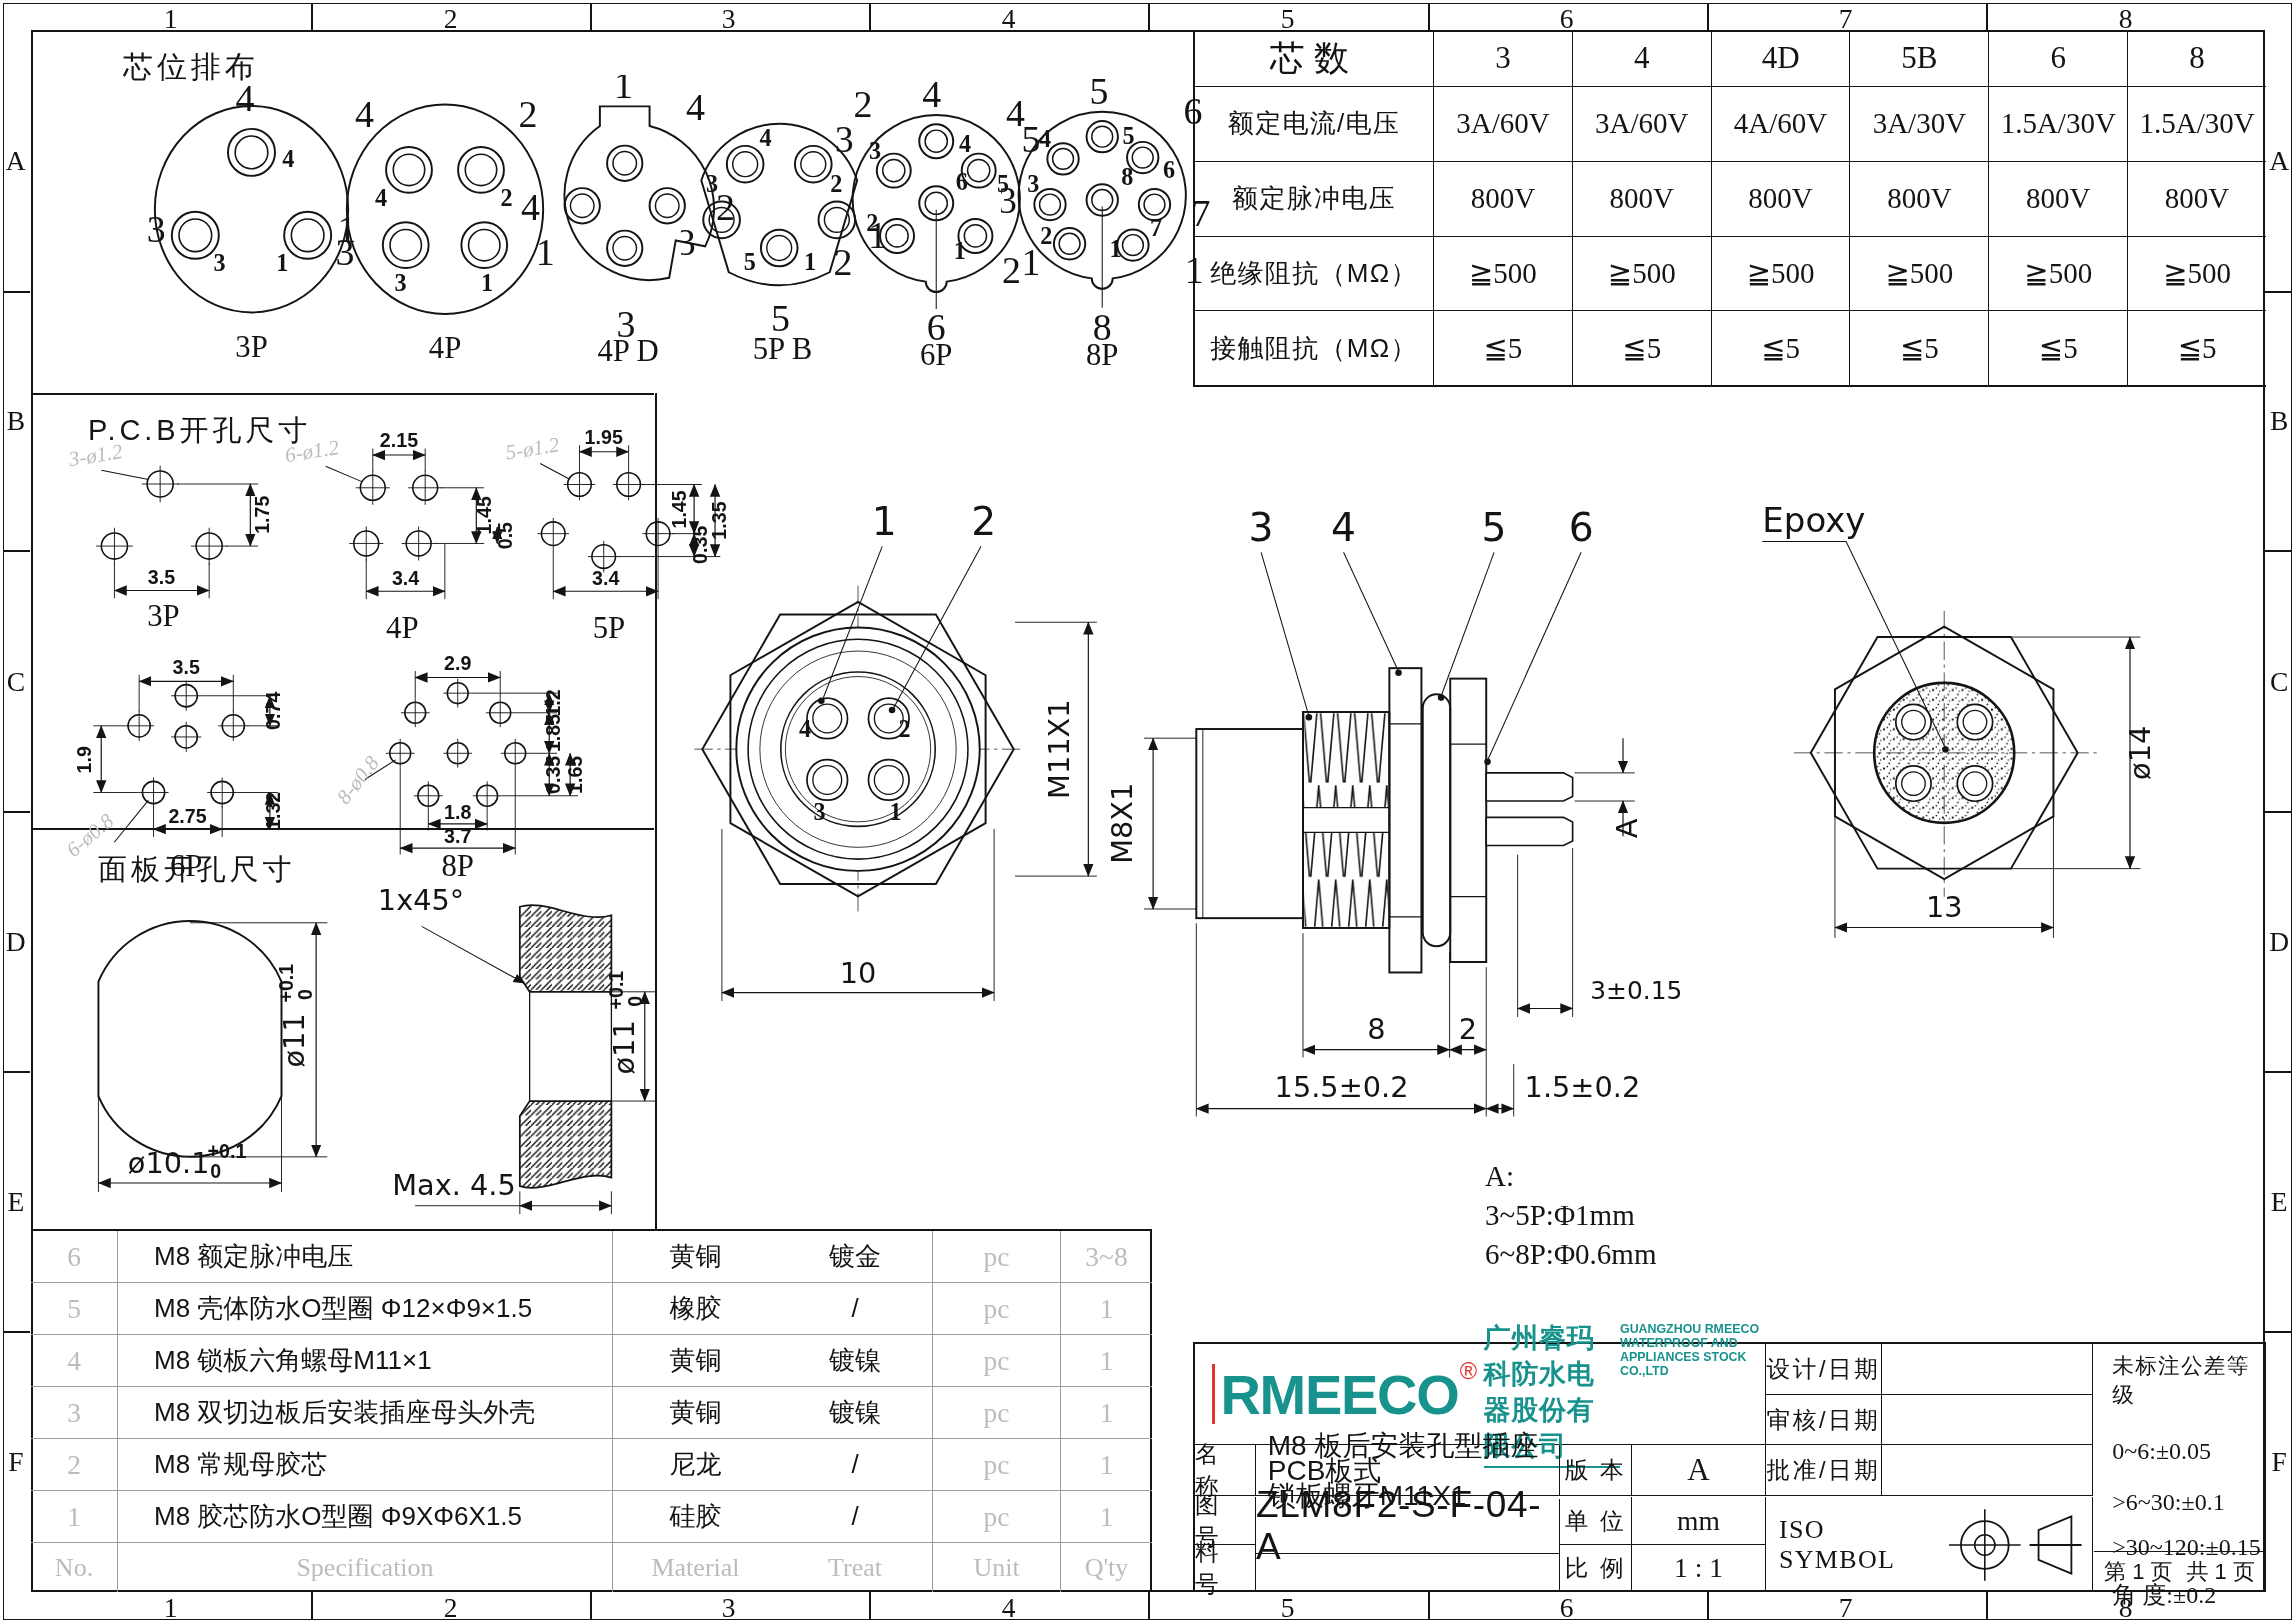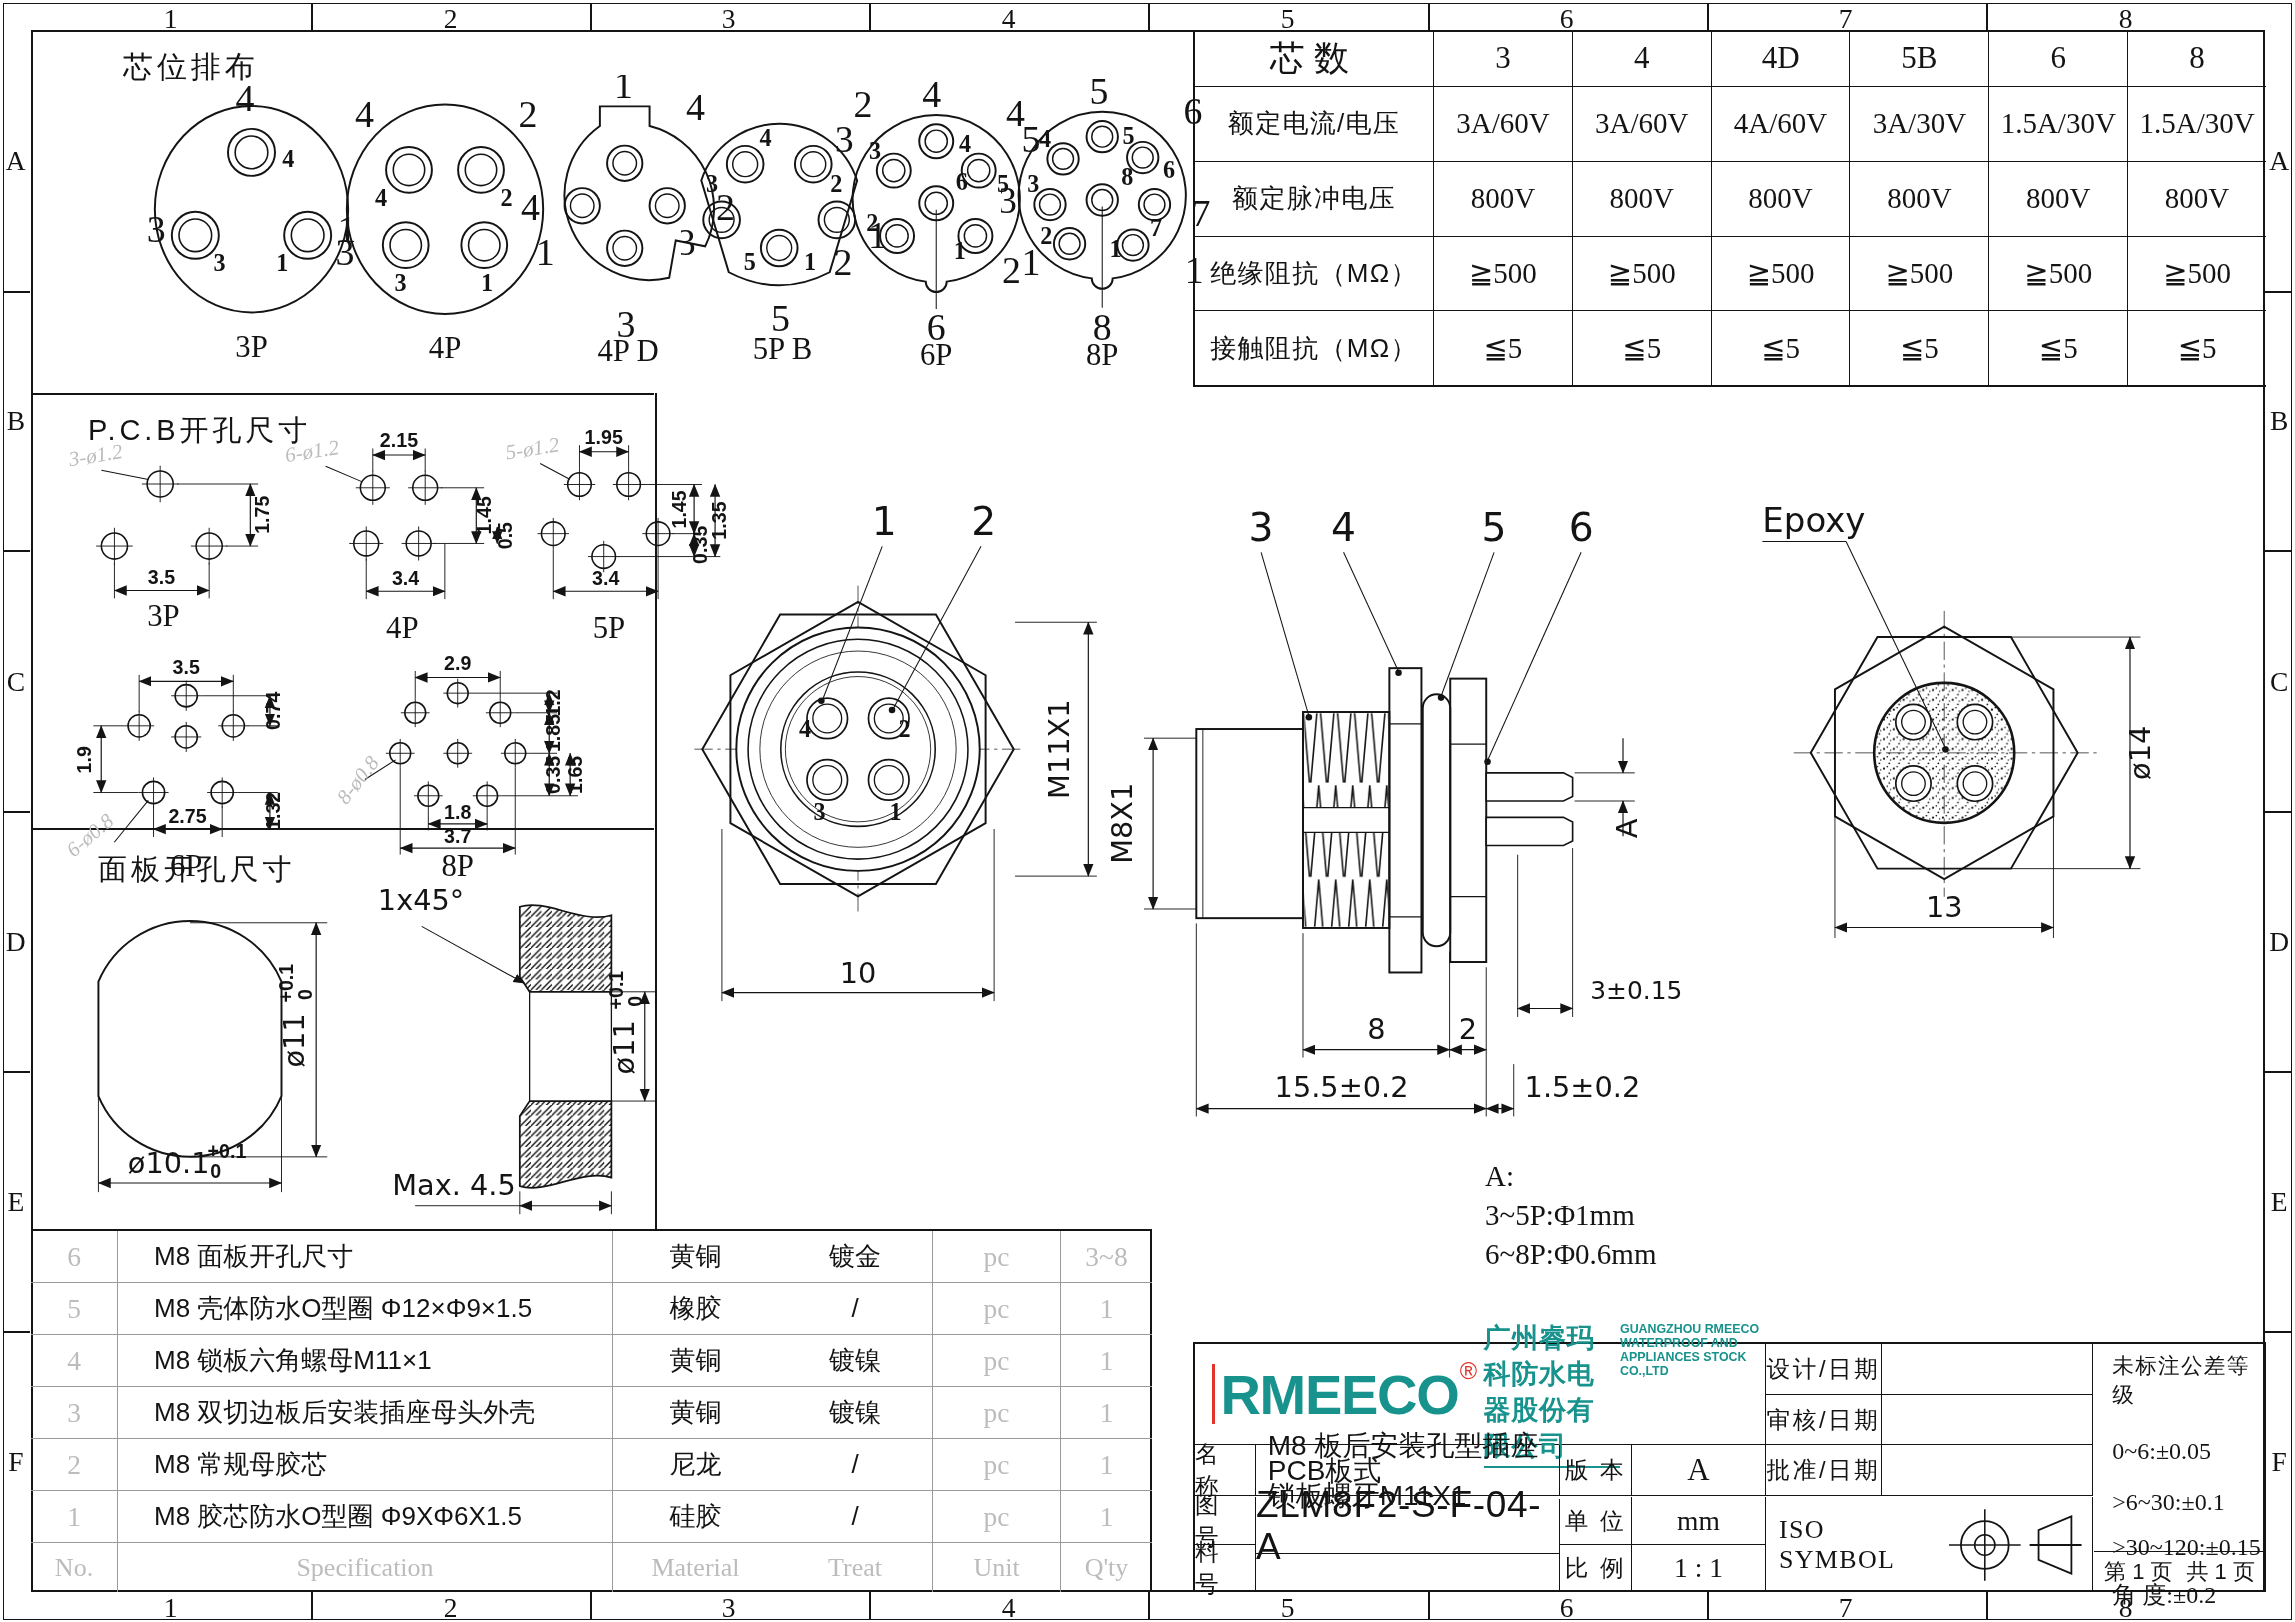--- a/index.html
+++ b/index.html
@@ -719,21 +719,21 @@
   </svg>
 
   <div class="abs notea" style="left:1485px;top:1157px">
     <div>A:</div>
     <div>3~5P:Φ1mm</div>
     <div>6~8P:Φ0.6mm</div>
   </div>
 
   <div class="bom">
     <div class="bb num">6</div>
-    <div class="bb vl spec">M8 面板开孔尺寸</div>
+    <div class="bb vl spec">M8 额定脉冲电压</div>
     <div class="bb vl">黄铜</div>
     <div class="bb">镀金</div>
     <div class="bb vl num">pc</div>
     <div class="bb vl num">3~8</div>
 
     <div class="bb num">5</div>
     <div class="bb vl spec">M8 壳体防水O型圈 Φ12×Φ9×1.5</div>
     <div class="bb vl">橡胶</div>
     <div class="bb">/</div>
     <div class="bb vl num">pc</div>

